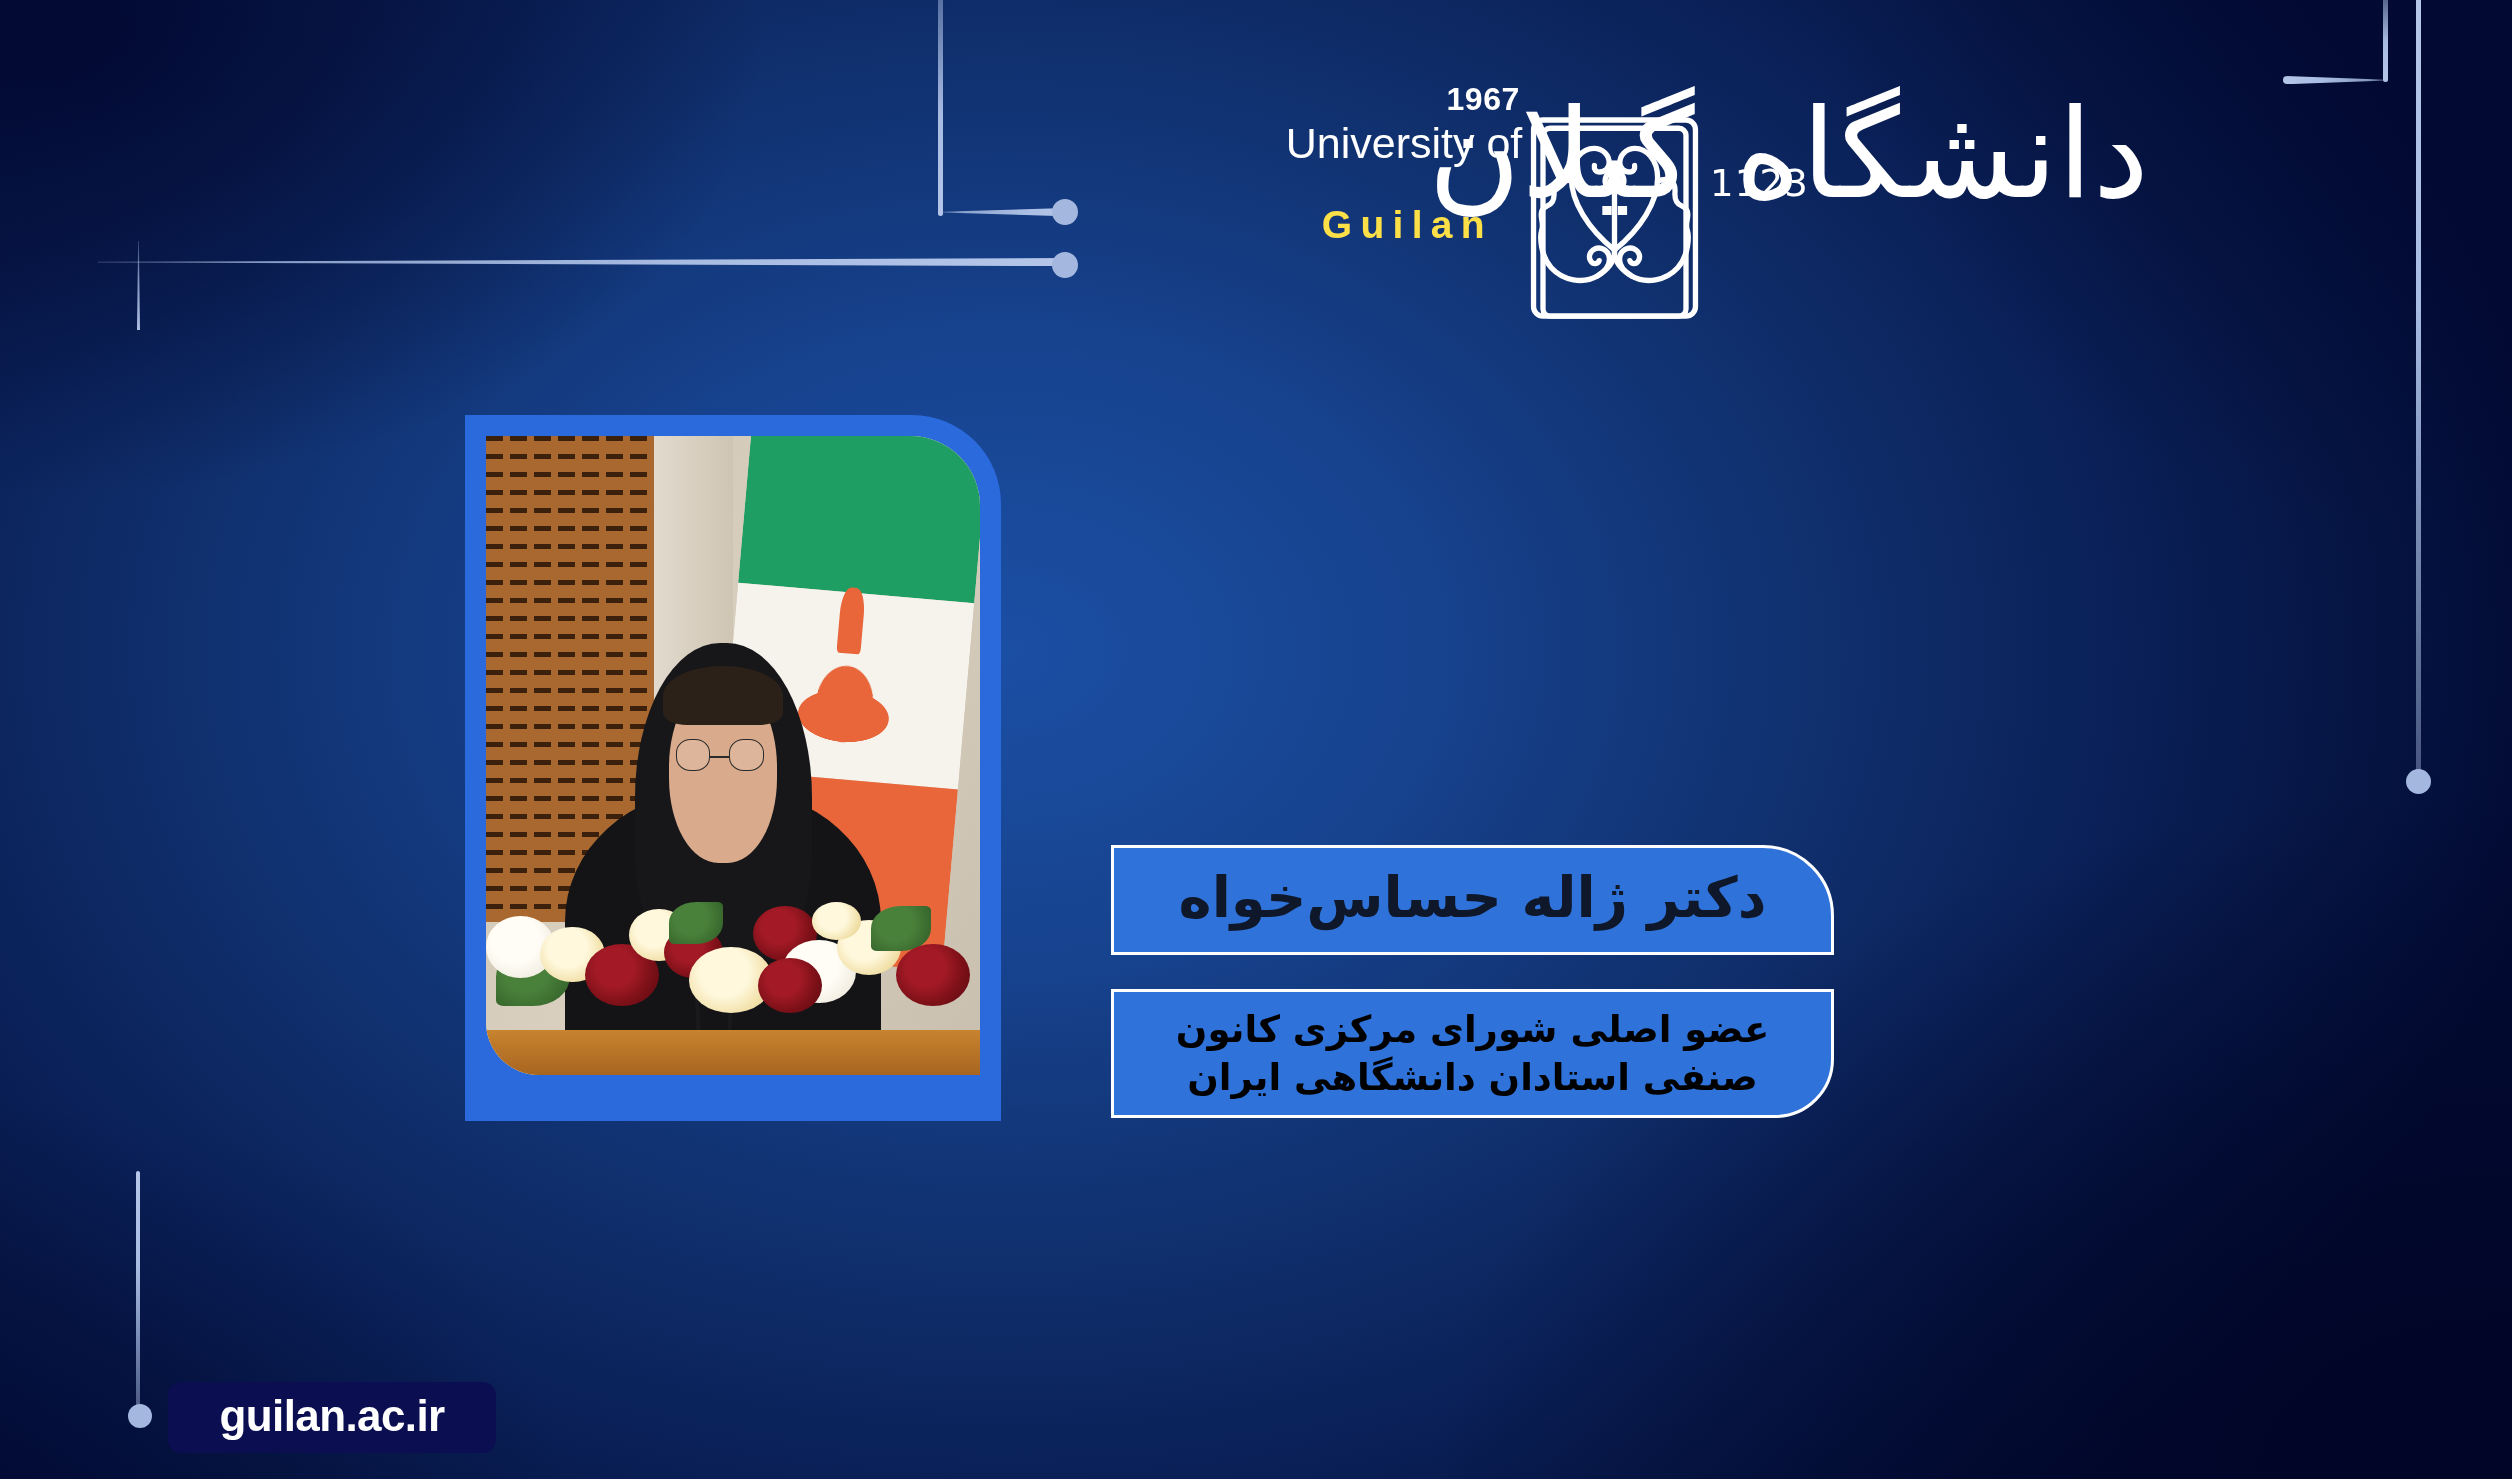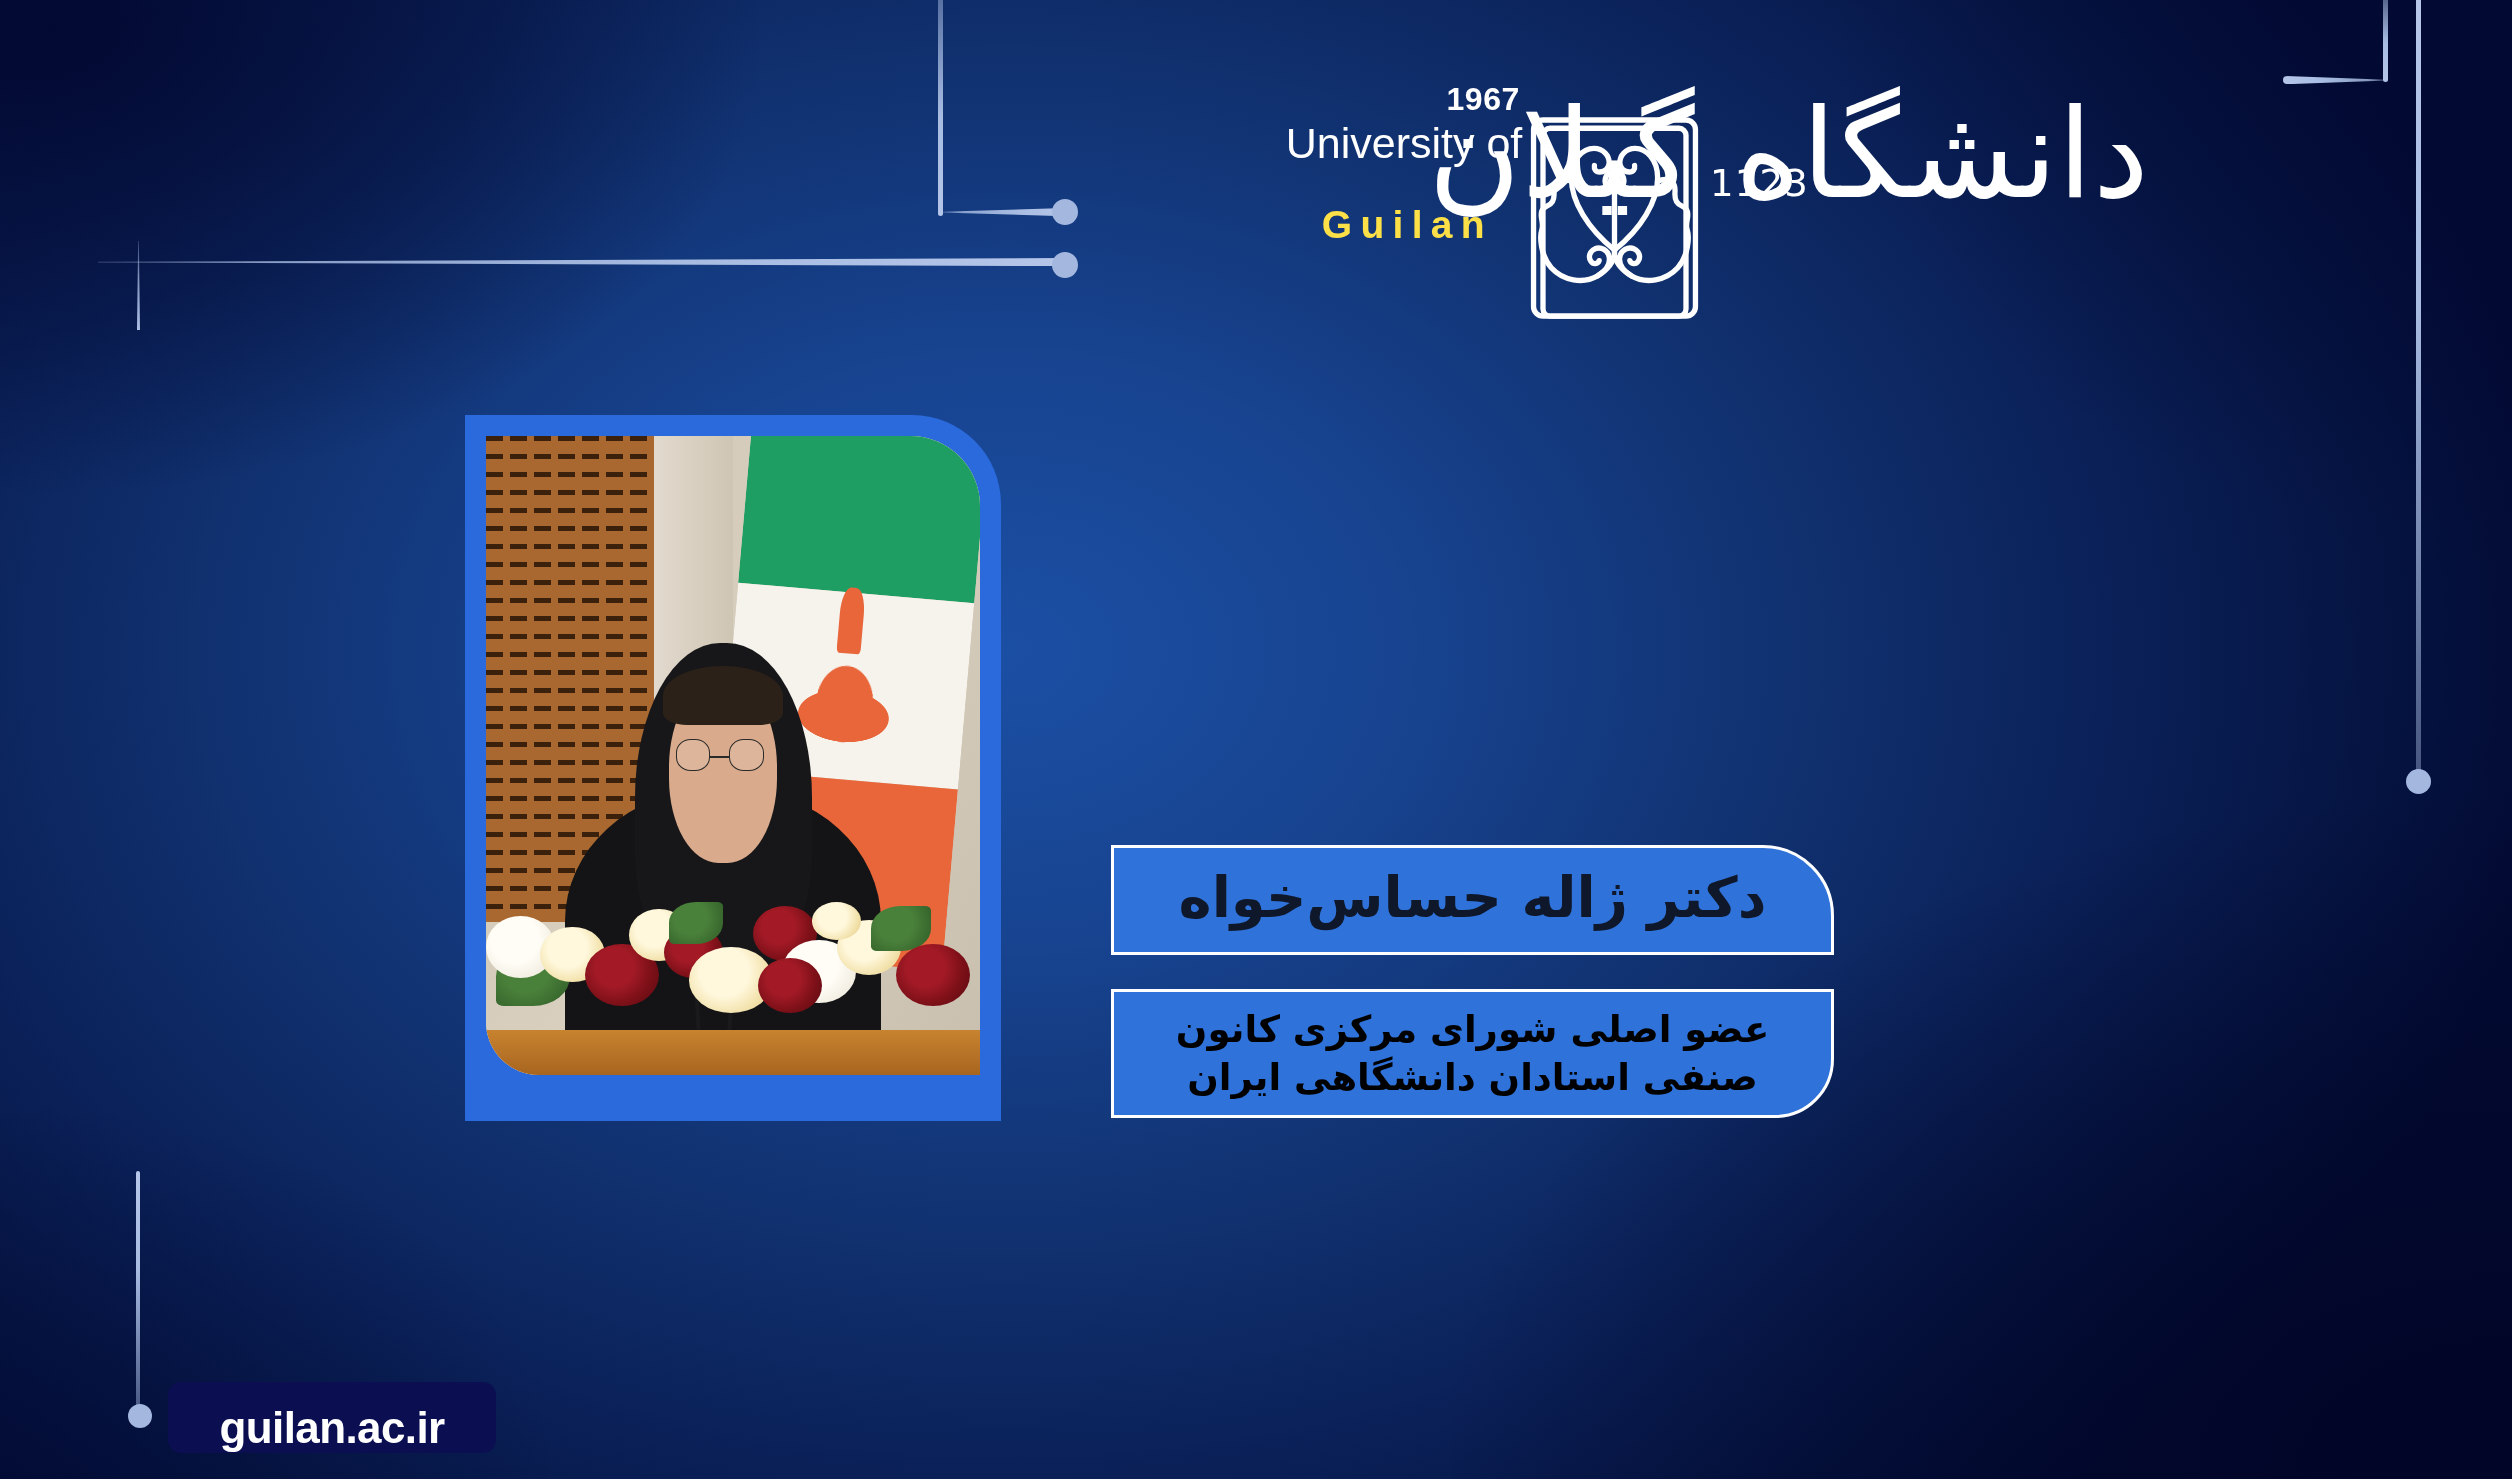--- a/index.html
+++ b/index.html
@@ -174,21 +174,21 @@
     direction:rtl;
     font-family:"DejaVu Sans","Liberation Sans",sans-serif;
     padding:0 15.4px;
   }
 
   
   .footer-badge{
     position:absolute;left:168px;top:1382px;width:328px;height:71px;
     background:#0b0f52;
     border-radius:13px;
-    display:flex;align-items:flex-end;justify-content:center;
+    display:flex;align-items:center;justify-content:center;
   }
   .footer-badge .txt{
     color:#ffffff;font-size:44px;font-weight:bold;letter-spacing:-0.6px;line-height:1;
     padding-bottom:3.5px;
   }
 </style>
 </head>
 <body>
 
 <div class="stage">

